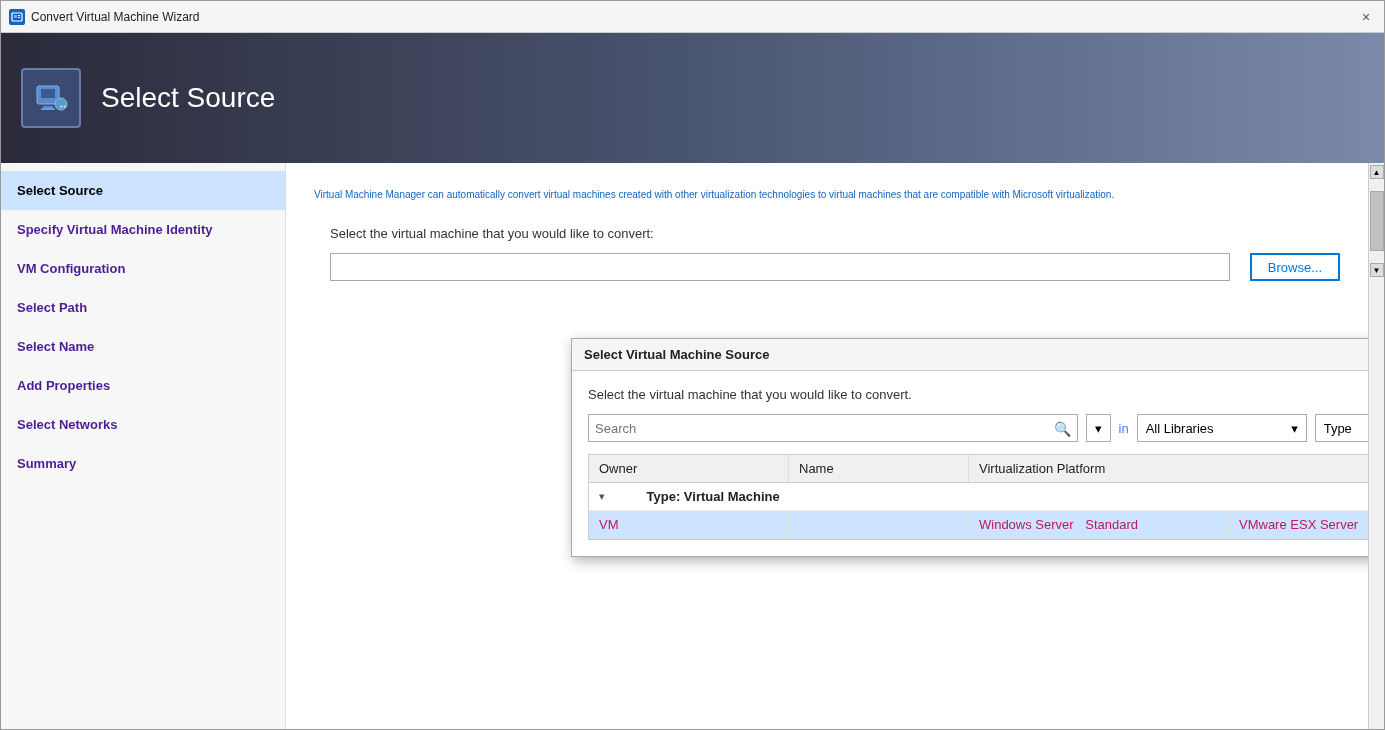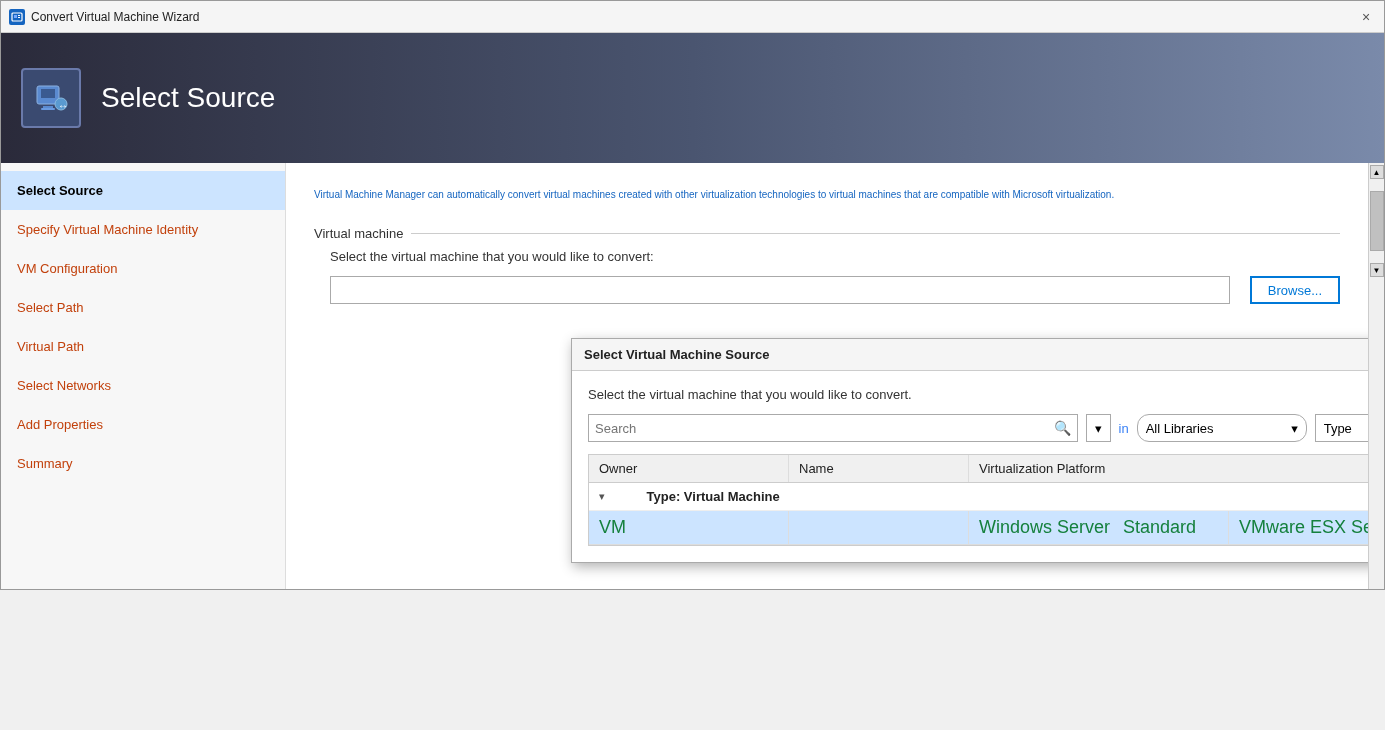--- a/index.html
+++ b/index.html
@@ -1,20 +1,20 @@
 <!DOCTYPE html>
 <html><head>
   <meta charset="utf-8">
   <style>
     * { box-sizing: border-box; margin: 0; padding: 0; }
     body { font-family: 'Segoe UI', Arial, sans-serif; font-size: 13px; background: #f0f0f0; width: 1385px; height: 730px; overflow: hidden; }
 
     .window {
       width: 1385px;
-      height: 590px;
+      height: 730px;
       background: #fff;
       border: 1px solid #999;
       display: flex;
       flex-direction: column;
     }
 
     .title-bar {
       background: #f5f5f5;
       border-bottom: 1px solid #ccc;
       height: 32px;
@@ -95,22 +95,23 @@
       width: 285px;
       background: #f7f7f7;
       border-right: 1px solid #ddd;
       flex-shrink: 0;
       padding: 8px 0;
     }
 
     .sidebar-item {
       padding: 12px 16px;
       cursor: pointer;
-      color: #c2410c;
-      font-size: 13px;
+      color: #4c1d95;
+      font-size: 13px;
+      font-weight: bold;
     }
 
     .sidebar-item.active {
       background: #cce4ff;
       color: #000;
       font-weight: 600;
     }
 
     .content-area {
       flex: 1;
@@ -221,21 +222,21 @@
       margin-bottom: 12px;
     }
 
     .search-box {
       flex: 1;
       max-width: 490px;
       height: 28px;
       border: 1px solid #aaa;
       background: #fff;
       display: flex;
-      align-items: center;
+      align-items: flex-end;
       position: relative;
     }
 
     .search-box input {
       width: 100%;
       height: 100%;
       border: none;
       outline: none;
       padding: 0 30px 0 6px;
       font-size: 13px;
@@ -266,21 +267,20 @@
       font-size: 13px;
     }
 
     .in-label {
       font-size: 13px;
       color: #3b82f6;
     }
 
     .libraries-dropdown {
       min-width: 170px;
-      border-radius: 12px;
     }
 
     .type-dropdown {
       min-width: 130px;
     }
 
     .table-container {
       border: 1px solid #ccc;
     }
 
@@ -328,22 +328,22 @@
 
     .data-row {
       display: grid;
       grid-template-columns: 200px 180px 260px 260px 1fr;
       background: #cce4ff;
       border-bottom: 1px solid #ddd;
     }
 
     .td {
       padding: 6px 10px;
-      font-size: 18px;
-      color: #15803d;
+      font-size: 13px;
+      color: #be185d;
       border-right: 1px solid #ddd;
     }
 
     .td:last-child { border-right: none; }
 
     .window-scrollbar {
       width: 16px;
       background: #f0f0f0;
       border-left: 1px solid #ccc;
       flex-shrink: 0;
@@ -419,37 +419,36 @@
       <div class="sidebar-item">
         <span>Specify Virtual Machine Identity</span>
       </div>
       <div class="sidebar-item">
         <span>VM Configuration</span>
       </div>
       <div class="sidebar-item">
         <span>Select Path</span>
       </div>
       <div class="sidebar-item">
-        <span>Virtual Path</span>
+        <span>Select Name</span>
+      </div>
+      <div class="sidebar-item">
+        <span>Add Properties</span>
       </div>
       <div class="sidebar-item">
         <span>Select Networks</span>
-      </div>
-      <div class="sidebar-item">
-        <span>Add Properties</span>
       </div>
       <div class="sidebar-item">
         <span>Summary</span>
       </div>
     </div>
 
     <div class="content-area">
       <p class="intro-text">Virtual Machine Manager can automatically convert virtual machines created with other virtualization technologies to virtual machines that are compatible with Microsoft virtualization.</p>
 
-      <div class="section-label">Virtual machine</div>
 
       <div style="padding-left: 16px; margin-top: 8px;">
         <div class="sub-label">Select the virtual machine that you would like to convert:</div>
         <div class="input-row">
           <input class="text-input" type="text" placeholder="" style="">
           <button class="browse-btn">Browse...</button>
         </div>
       </div>
 
       <div class="popup-dialog">

